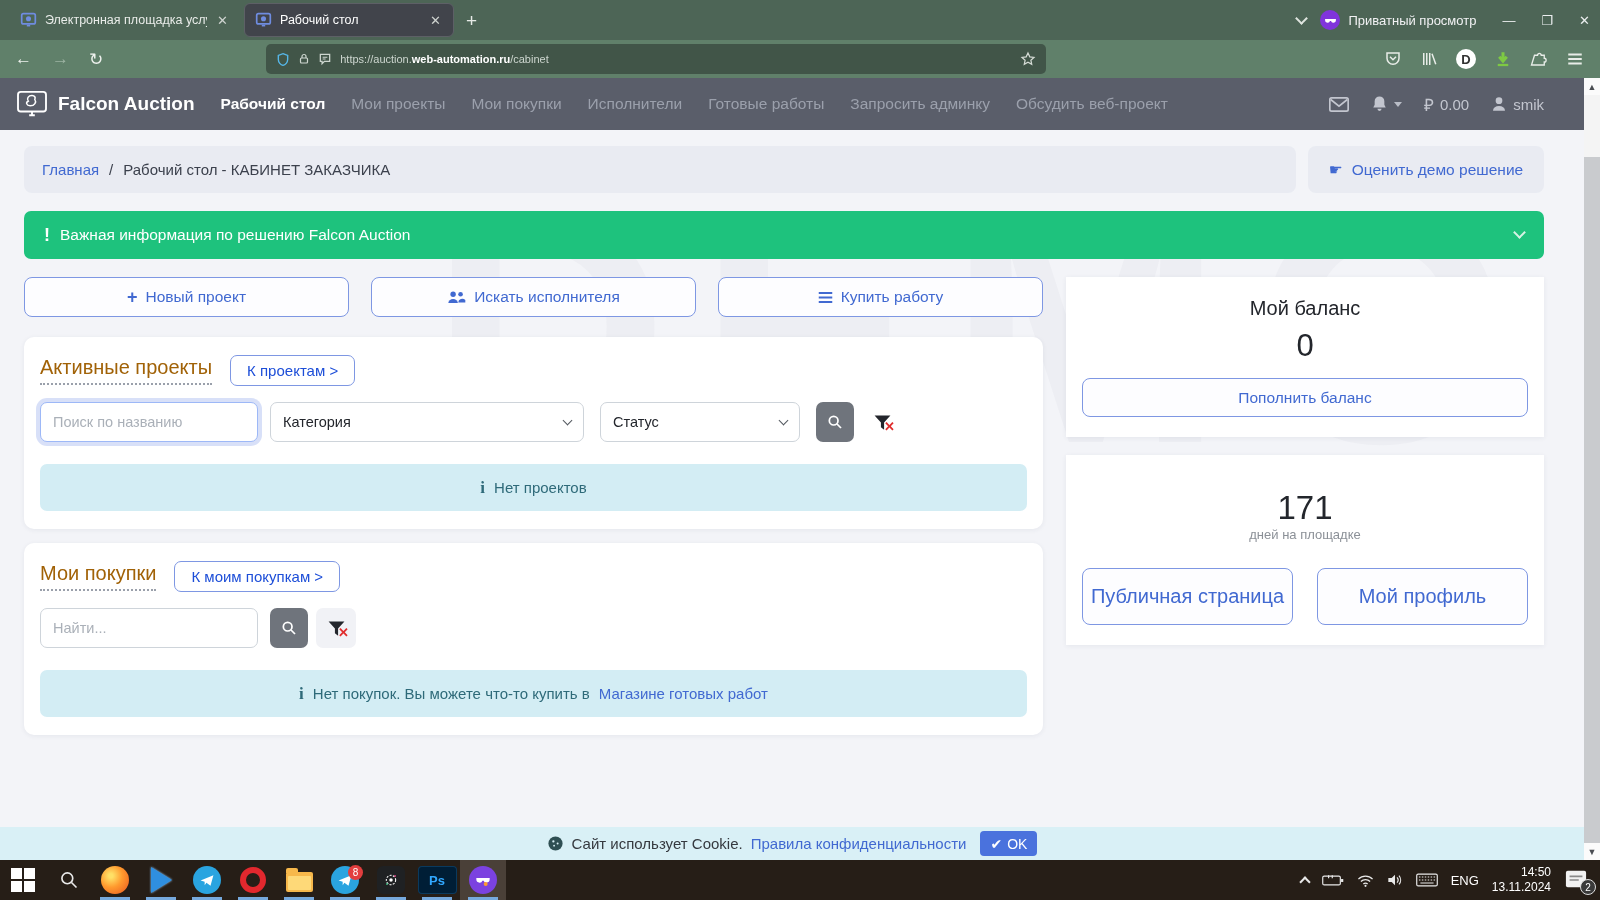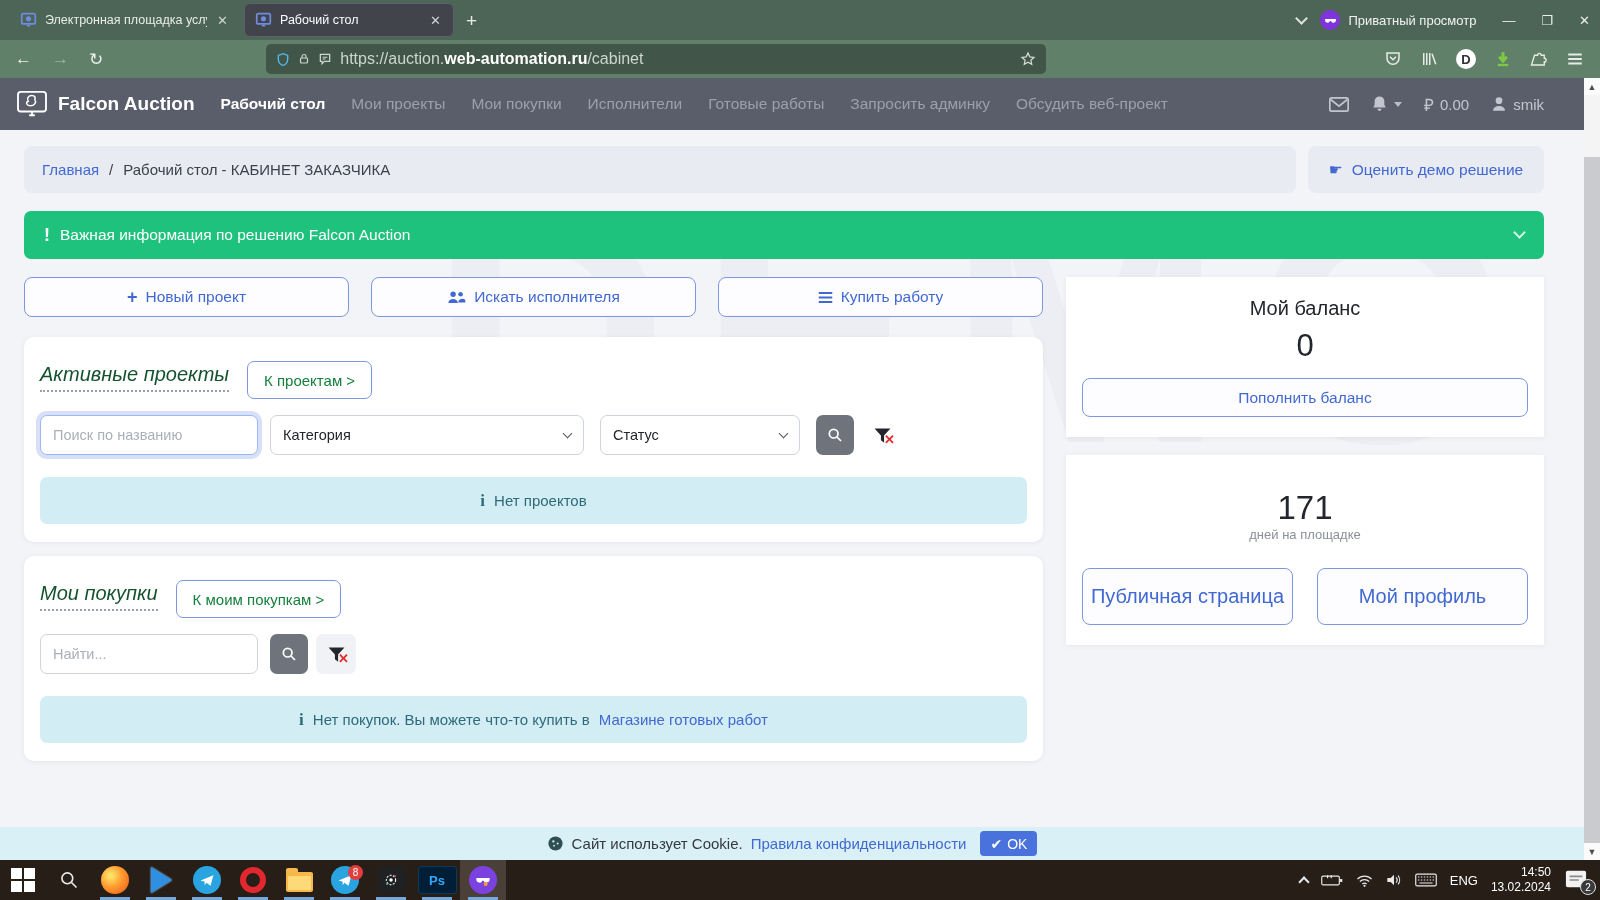--- a/index.html
+++ b/index.html
@@ -16,21 +16,21 @@
   .tab .t-close { font-size:13px; color:#cfd4d0; padding:0 2px; }
   .newtab-btn { color:#e6eae6; font-size:19px; padding:4px 10px 8px; }
   .tabbar-right { position:absolute; right:6px; top:0; height:40px; display:flex; align-items:center; gap:14px; }
   .alltabs-chev { width:9px; height:9px; border-right:2px solid #dfe4df; border-bottom:2px solid #dfe4df; transform:rotate(45deg); margin-top:-4px; }
   .private-badge { display:flex; align-items:center; gap:8px; color:#f2f2f4; font-size:13px; }
   .mask-circ { width:20px; height:20px; border-radius:50%; background:#8034dc; display:flex; align-items:center; justify-content:center; }
   .win-controls { display:flex; align-items:center; gap:26px; color:#eceff0; font-size:13px; margin-left:12px; margin-right:4px; }
   .toolbar { height:38px; background:#60806a; display:flex; align-items:center; padding:0 10px; gap:10px; }
   .nav-glyph { color:#eef1ee; font-size:17px; padding:0 5px; }
   .nav-glyph.dim { color:#9db3a3; }
-  .urlbar { flex:0 0 780px; margin-left:148px; height:30px; background:#415548; border-radius:5px; display:flex; align-items:center; padding:0 10px; gap:8px; color:#cdd6cf; font-size:16px; }
+  .urlbar { flex:0 0 780px; margin-left:148px; height:30px; background:#415548; border-radius:5px; display:flex; align-items:center; padding:0 10px; gap:8px; color:#cdd6cf; font-size:11px; }
   .urlbar .grow { flex:1; }
   .url-domain { color:#ffffff; font-weight:bold; }
   .toolbar-icons { display:flex; align-items:center; gap:18px; margin-left:auto; margin-right:6px; }
 
   
   .site { flex:1; position:relative; background:#f3f4f8; overflow:hidden; }
   .watermark { position:absolute; left:430px; top:60px; font-size:330px; font-weight:bold; color:rgba(110,120,145,0.045); letter-spacing:30px; pointer-events:none; }
   .site-header { height:52px; background:#5a5e6a; display:flex; align-items:center; padding:0 16px; position:relative; z-index:2; }
   .brand { display:flex; align-items:center; gap:10px; color:#fff; font-size:19px; font-weight:bold; margin-right:26px; }
   .main-nav { display:flex; align-items:center; gap:26px; font-size:15.5px; }
@@ -52,22 +52,22 @@
   .cols { display:flex; gap:23px; }
   .col-left { flex:0 0 1019px; }
   .col-right { flex:1; }
 
   .actions-row { display:flex; gap:22px; margin-bottom:20px; }
   .btn-outline { border:1px solid #7e97e3; color:#4169d1; background:#fdfdff; border-radius:8px; font-size:15.5px; display:flex; align-items:center; justify-content:center; gap:8px; }
   .action-btn { flex:1; height:40px; }
 
   .card { background:#fff; border-radius:10px; box-shadow:0 1px 5px rgba(40,50,80,.07); padding:18px 16px; margin-bottom:14px; }
   .card-head { display:flex; align-items:center; gap:18px; margin-bottom:16px; }
-  .card-title { font-size:20px; color:#14532d; border-bottom:2px dotted #9aa0ab; padding-bottom:4px;font-style:italic; }
-  .link-btn { height:38px; padding:0 16px; border:1px solid #7e97e3; border-radius:7px; color:#15803d; font-size:15px; display:flex; align-items:center; background:#fff;margin-top:6px; }
+  .card-title { font-size:20px; color:#a16207; border-bottom:2px dotted #9aa0ab; padding-bottom:4px; }
+  .link-btn { height:31px; padding:0 16px; border:1px solid #7e97e3; border-radius:7px; color:#1d4ed8; font-size:15px; display:flex; align-items:center; background:#fff; }
   .controls { display:flex; align-items:center; gap:8px; margin-bottom:22px; }
   .text-input { height:40px; border:1px solid #ced4da; border-radius:7px; padding:0 12px; font-size:14.5px; color:#3a3f4a; font-family:"Liberation Sans",sans-serif; outline:none; }
   .text-input::placeholder { color:#aab0b8; }
   .text-input.focused { border-color:#9db8f7; box-shadow:0 0 0 4px rgba(78,115,223,.22); }
   .select { height:40px; border:1px solid #ced4da; border-radius:7px; background:#fff; display:flex; align-items:center; justify-content:space-between; padding:0 12px; font-size:14.5px; color:#23262c; }
   .sel-chev { width:7px; height:7px; border-right:1.6px solid #53585f; border-bottom:1.6px solid #53585f; transform:rotate(45deg); margin-top:-3px; }
   .search-btn { width:38px; height:40px; background:#6f747c; border-radius:7px; border:none; display:flex; align-items:center; justify-content:center; }
   .filter-btn { width:40px; height:40px; border:none; background:transparent; border-radius:7px; display:flex; align-items:center; justify-content:center; position:relative; }
   .filter-btn.boxed { background:#f1f2f6; }
   .filter-x { position:absolute; right:7px; bottom:8px; color:#e02d2d; font-size:13px; font-weight:bold; }
@@ -482,21 +482,21 @@
           <path d="M2 7 h5 l5 -5 v16 l-5 -5 h-5 z" fill="#e9e9e9"></path>
           <path d="M15 6 a6 6 0 0 1 0 8 M18 3.5 a10 10 0 0 1 0 13" fill="none" stroke="#e9e9e9" stroke-width="1.8"></path>
         </svg>
       <svg width="22" height="14" viewBox="0 0 30 18">
           <rect x="1" y="1" width="28" height="16" rx="2" fill="none" stroke="#e9e9e9" stroke-width="1.6"></rect>
           <path d="M4 5 h2 M8 5 h2 M12 5 h2 M16 5 h2 M20 5 h2 M24 5 h2 M4 9 h2 M8 9 h2 M12 9 h2 M16 9 h2 M20 9 h2 M24 9 h2 M6 13 h18" stroke="#e9e9e9" stroke-width="1.4"></path>
         </svg>
       <span style="font-size:13px;">ENG</span>
       <div class="clock">
         <div>14:50</div>
-        <div>13.02.2024</div>
+        <div>13.11.2024</div>
       </div>
       <div class="notif">
         <svg width="24" height="22" viewBox="0 0 26 24">
             <rect x="2" y="2" width="22" height="18" rx="2" fill="#f2f2f2"></rect>
             <path d="M6 8 h14 M6 12 h10" stroke="#8a8a8a" stroke-width="1.8"></path>
           </svg>
         <span class="notif-badge">2</span>
       </div>
     </div>
   </div>

